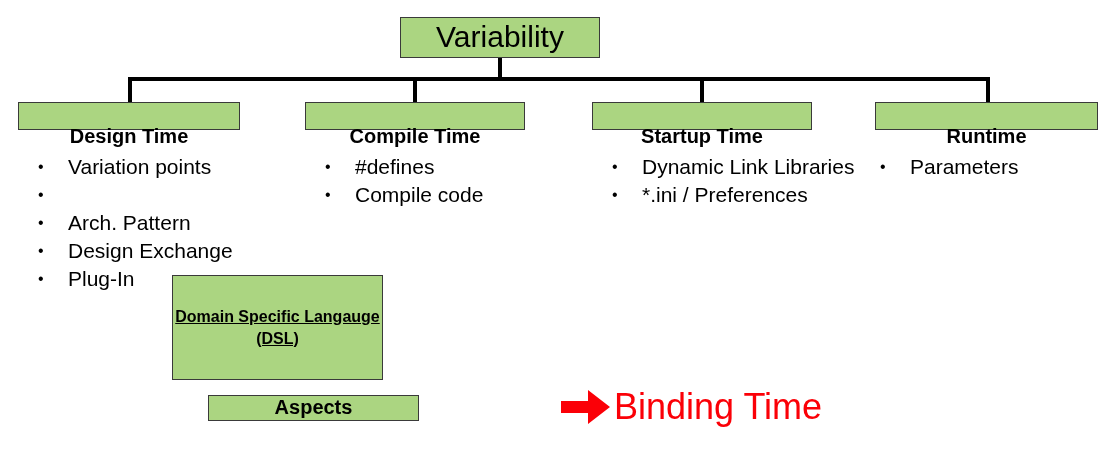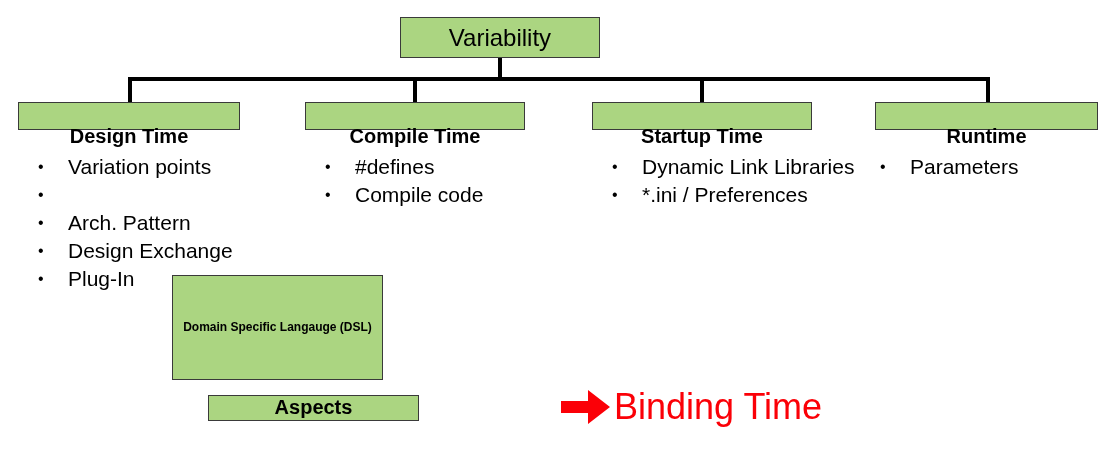--- a/index.html
+++ b/index.html
@@ -36,21 +36,21 @@
     line-height: 1.16;
   }
 
   #box-variability {
     left: 400px;
     top: 17px;
     width: 200px;
     height: 41px;
   }
   #box-variability .btxt {
-    font-size: 24px;
+    font-size: 30px;
     font-weight: 400;
   }
 
   .lvl2 {
     top: 102px;
     height: 28px;
   }
   .lvl2 .btxt {
     font-size: 20px;
     font-weight: bold;
@@ -61,23 +61,24 @@
   #box-startup-time  { left: 592px; width: 220px; }
   #box-runtime       { left: 875px; width: 223px; }
 
   #box-dsl {
     left: 172px;
     top: 275px;
     width: 211px;
     height: 105px;
   }
   #box-dsl .btxt {
-    font-size: 12px;
+    font-size: 16px;
     font-weight: bold;
     line-height: 1.35;
+    text-decoration: underline;
   }
 
   #box-aspects {
     left: 172px;
     top: 395px;
     width: 211px;
     height: 26px;
     margin-left: 36px;
   }
   #box-aspects .btxt {

